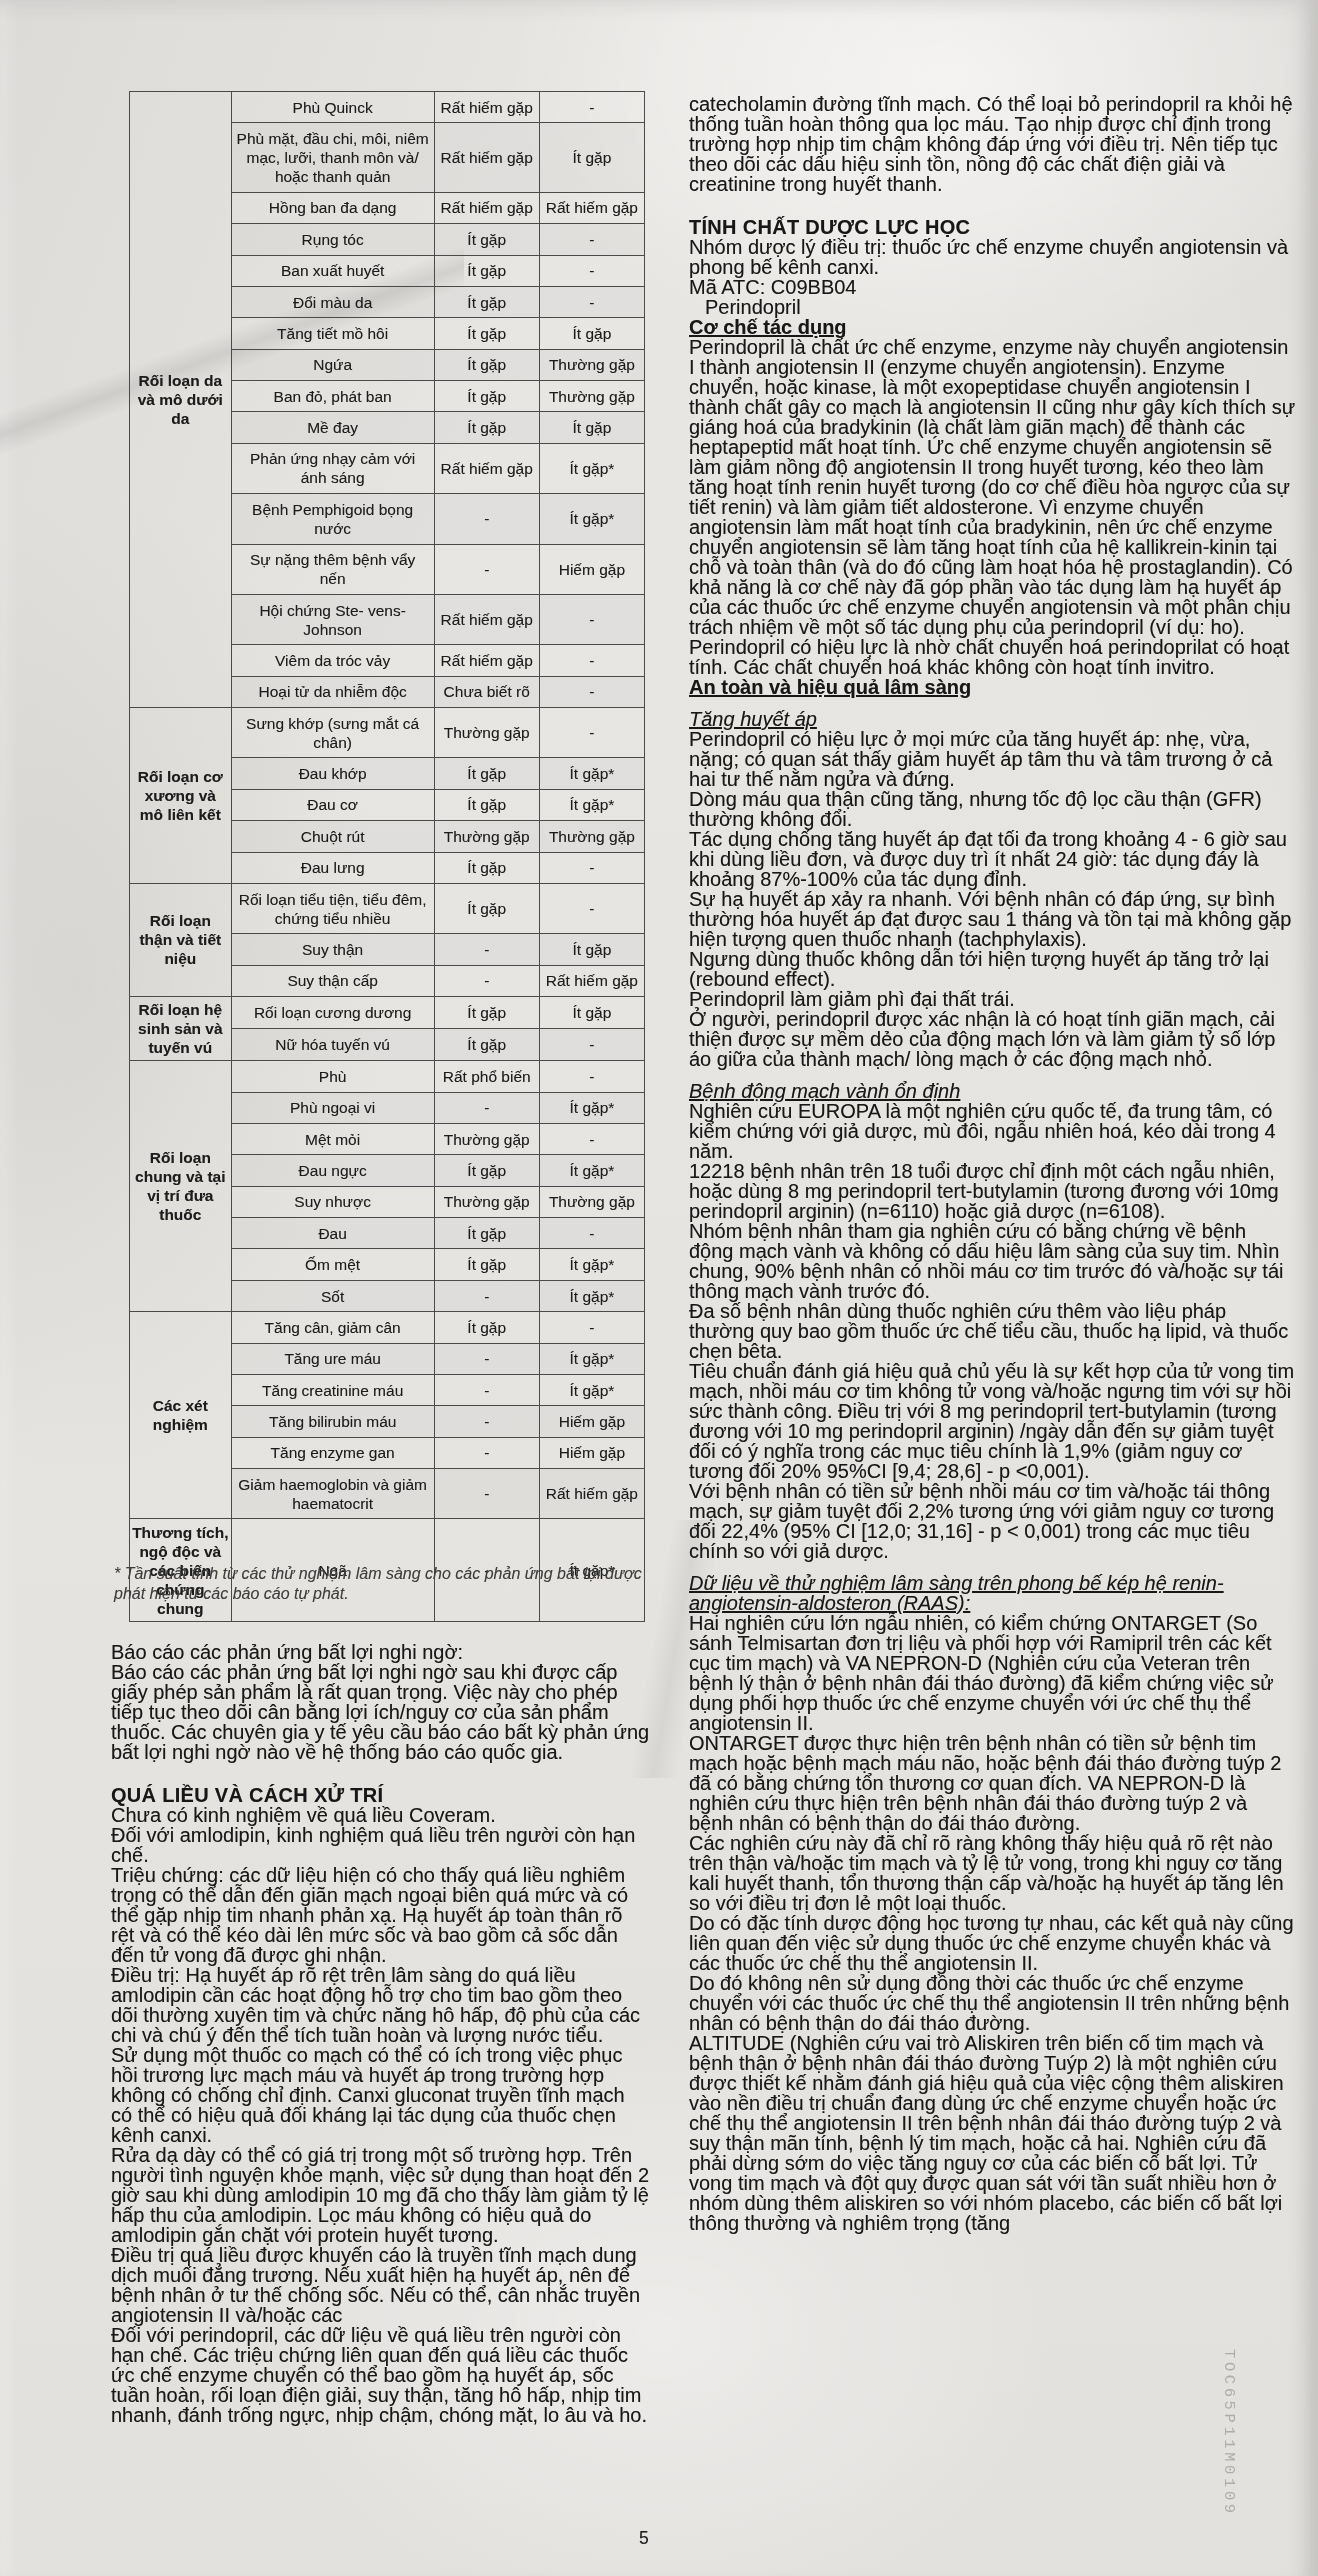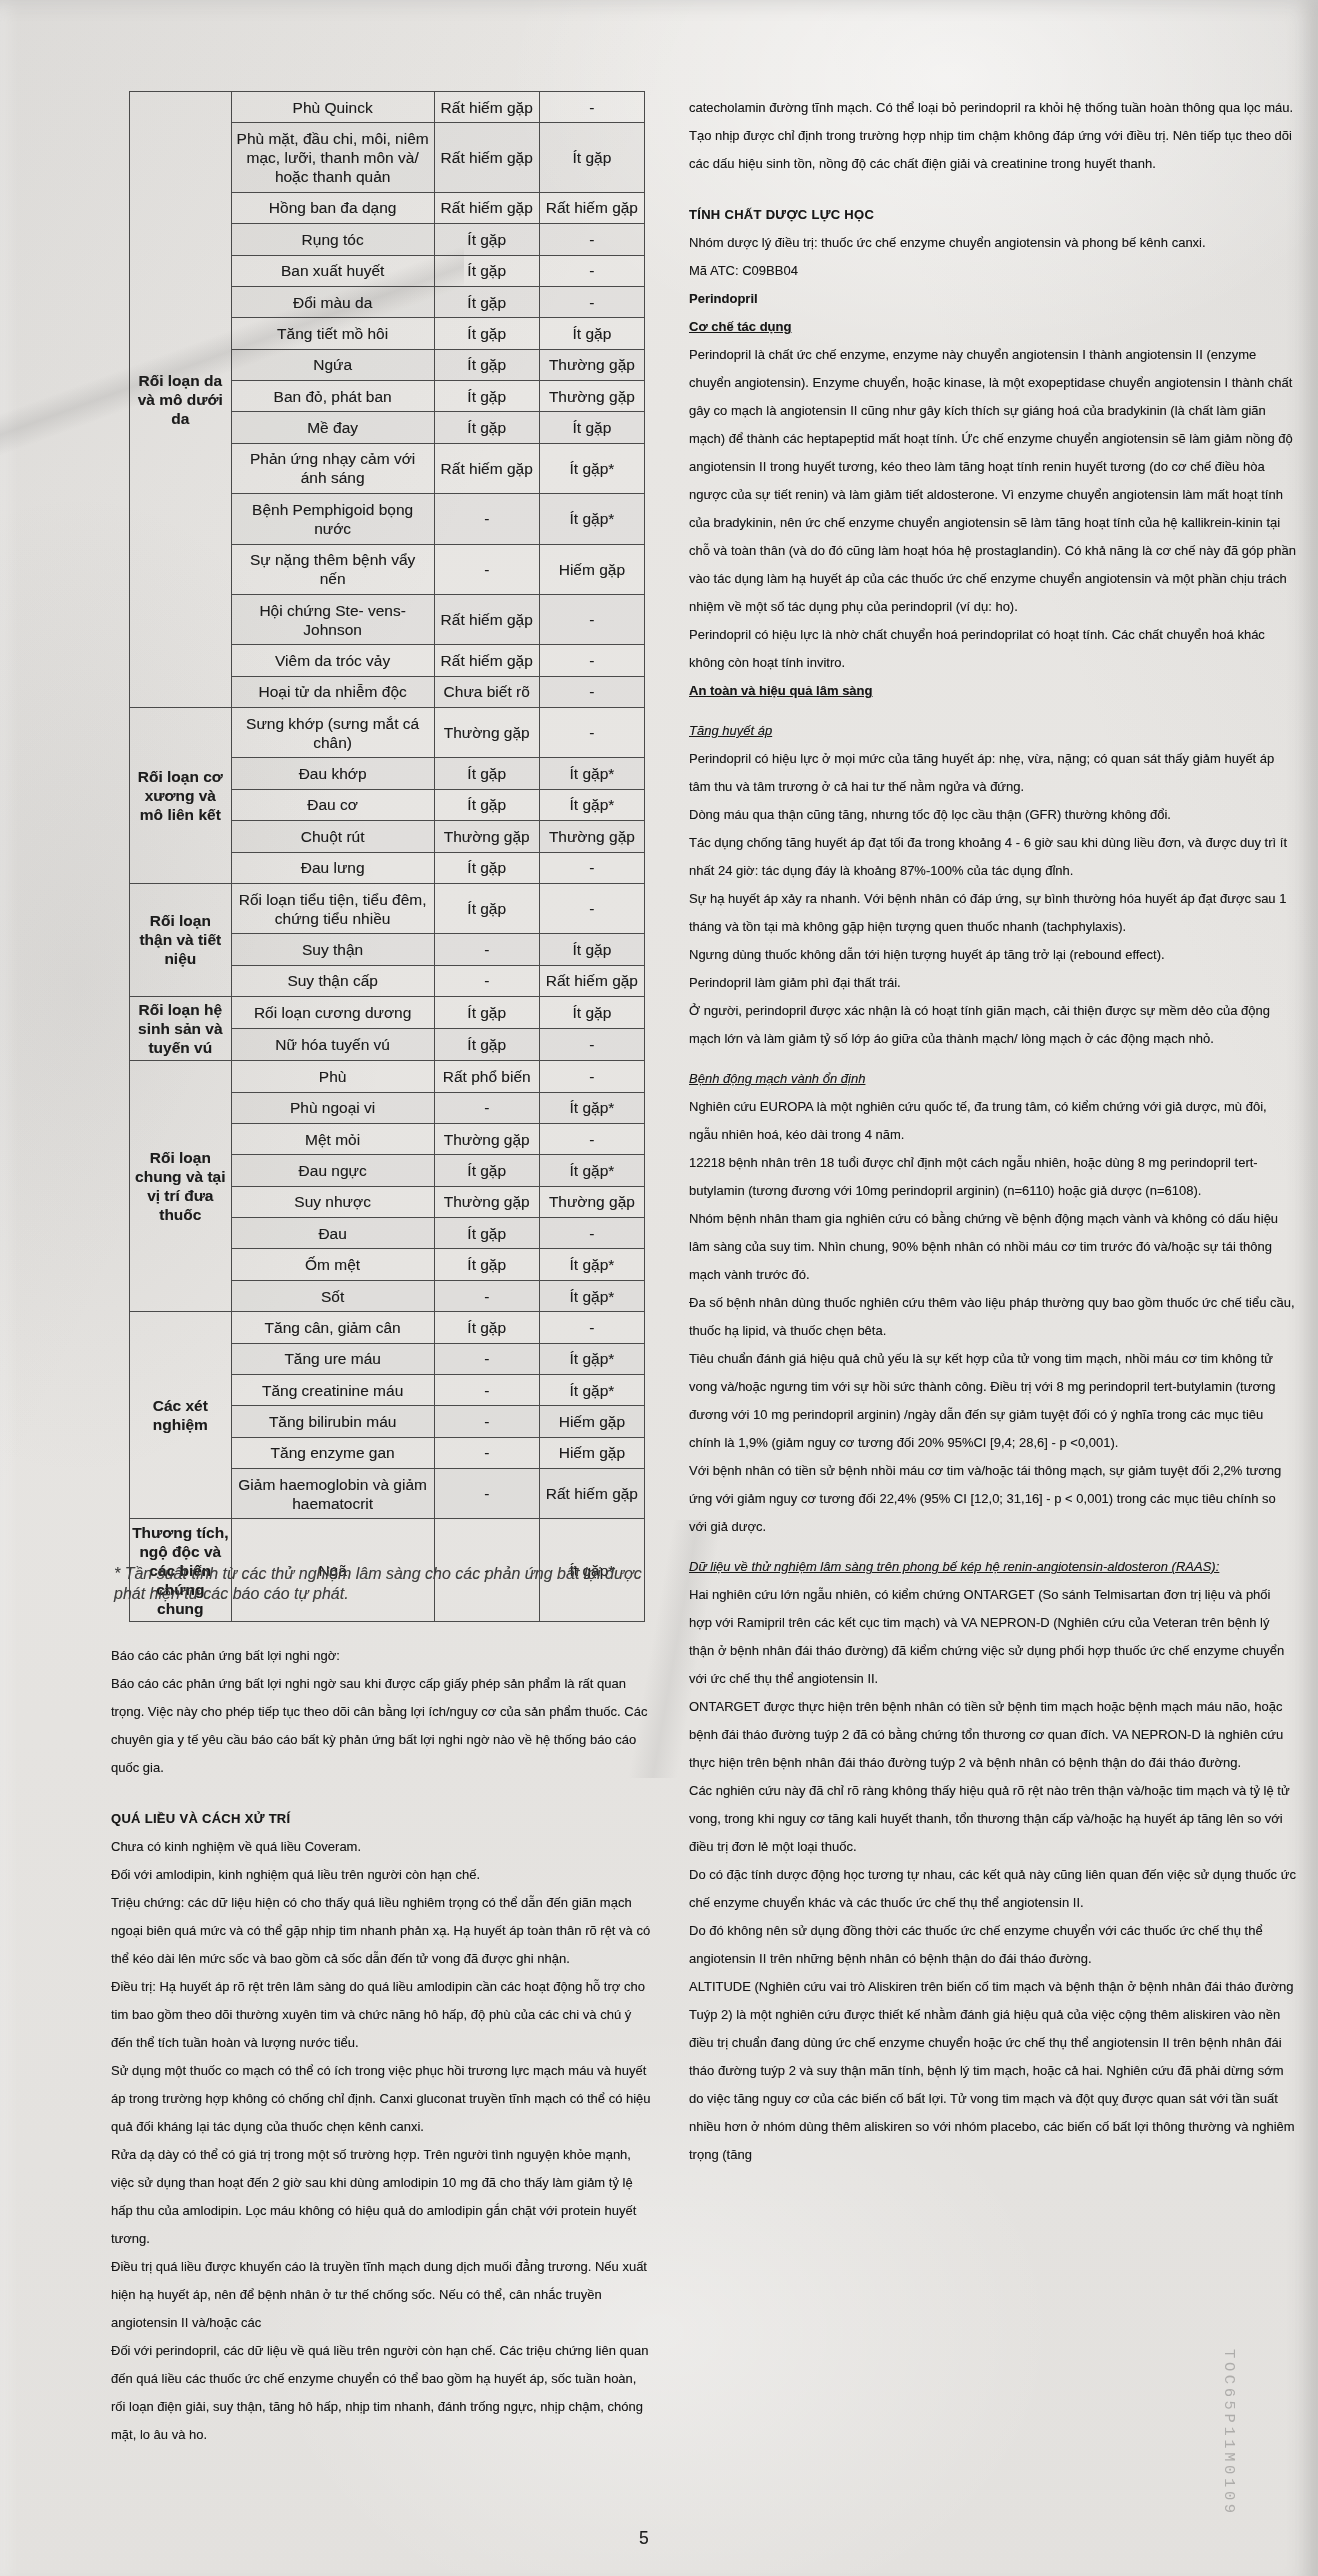--- a/index.html
+++ b/index.html
@@ -38,28 +38,28 @@
   tbody tr:nth-child(even) td{background:rgba(70,70,70,.035);}
 
   .footnote{
     position:absolute;left:114px;top:1564px;width:537px;
     font-style:italic;font-size:16px;line-height:19.6px;color:#3e3e3e;
     text-shadow:0 0 0.5px rgba(40,40,40,.3);
   }
   .leftcol{position:absolute;left:111px;top:1642px;width:540px;}
   .rightcol{position:absolute;left:689px;top:94px;width:607px;}
   .blk{
-    font-size:13px;line-height:28px;color:#171717;margin:0;
+    font-size:20px;line-height:20px;color:#171717;margin:0;
     text-shadow:0 0 0.5px rgba(25,25,25,.38);
   }
   .h-caps{font-weight:bold;margin-top:23px;letter-spacing:0.3px;}
   .h-u{}
   .h-bu{font-weight:bold;text-decoration:underline;}
   .h-iu{font-style:italic;text-decoration:underline;margin-top:12px;}
-  .p-b{font-weight:bold;}
+  .p-b{font-weight:normal;margin-left:16px;}
 
   .pagenum{
     position:absolute;left:639px;top:2528px;font-size:17.5px;color:#1f1f1f;
     text-shadow:0 0 0.5px rgba(0,0,0,.3);
   }
   .edgecode{
     position:absolute;left:1220px;top:2349px;writing-mode:vertical-rl;
     font-size:15.5px;letter-spacing:3.6px;color:rgba(70,70,70,.34);
     font-family:"Liberation Mono",monospace;
   }

